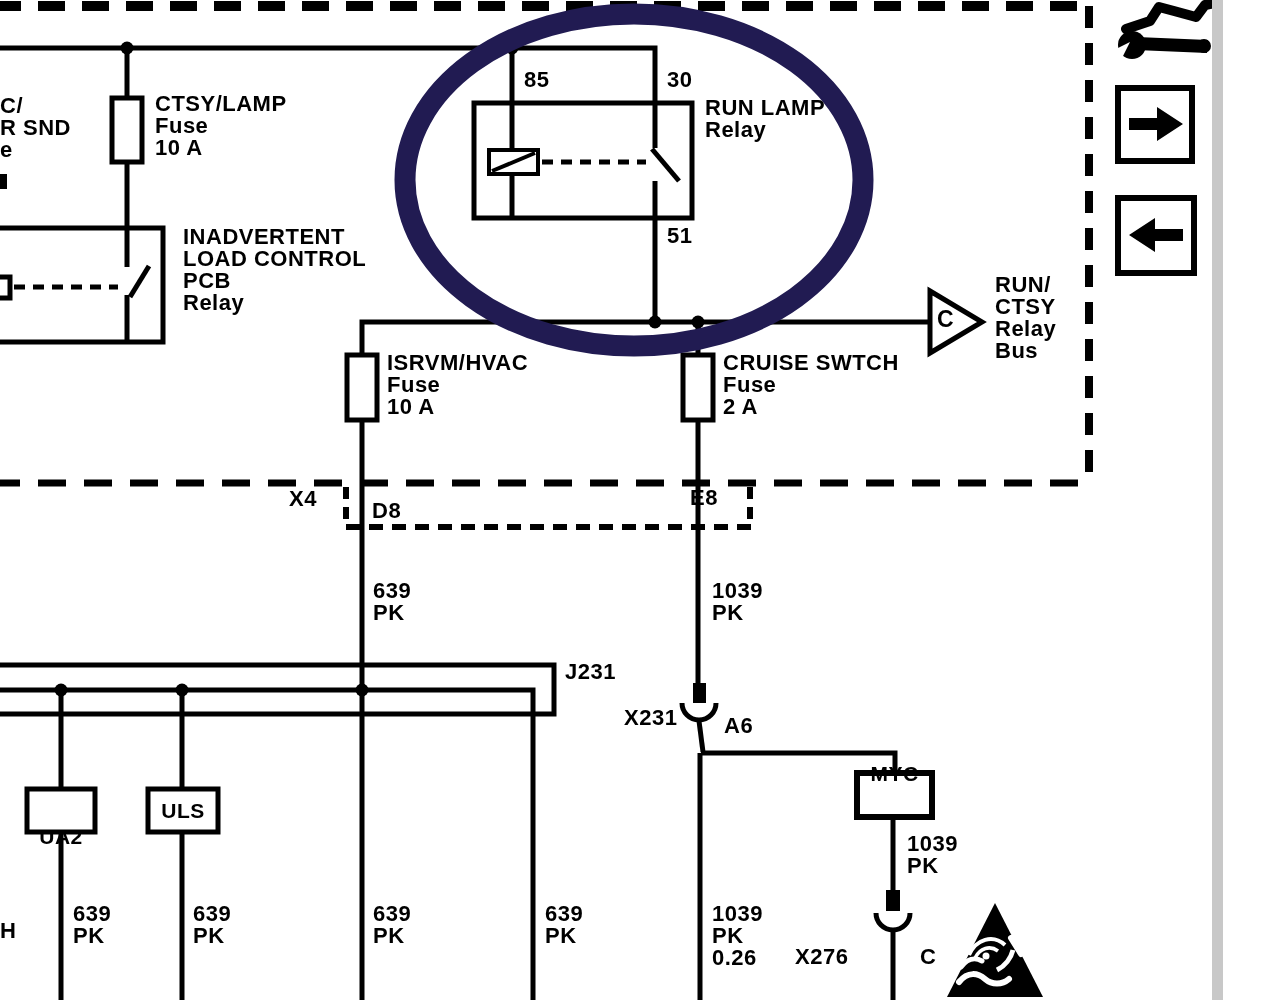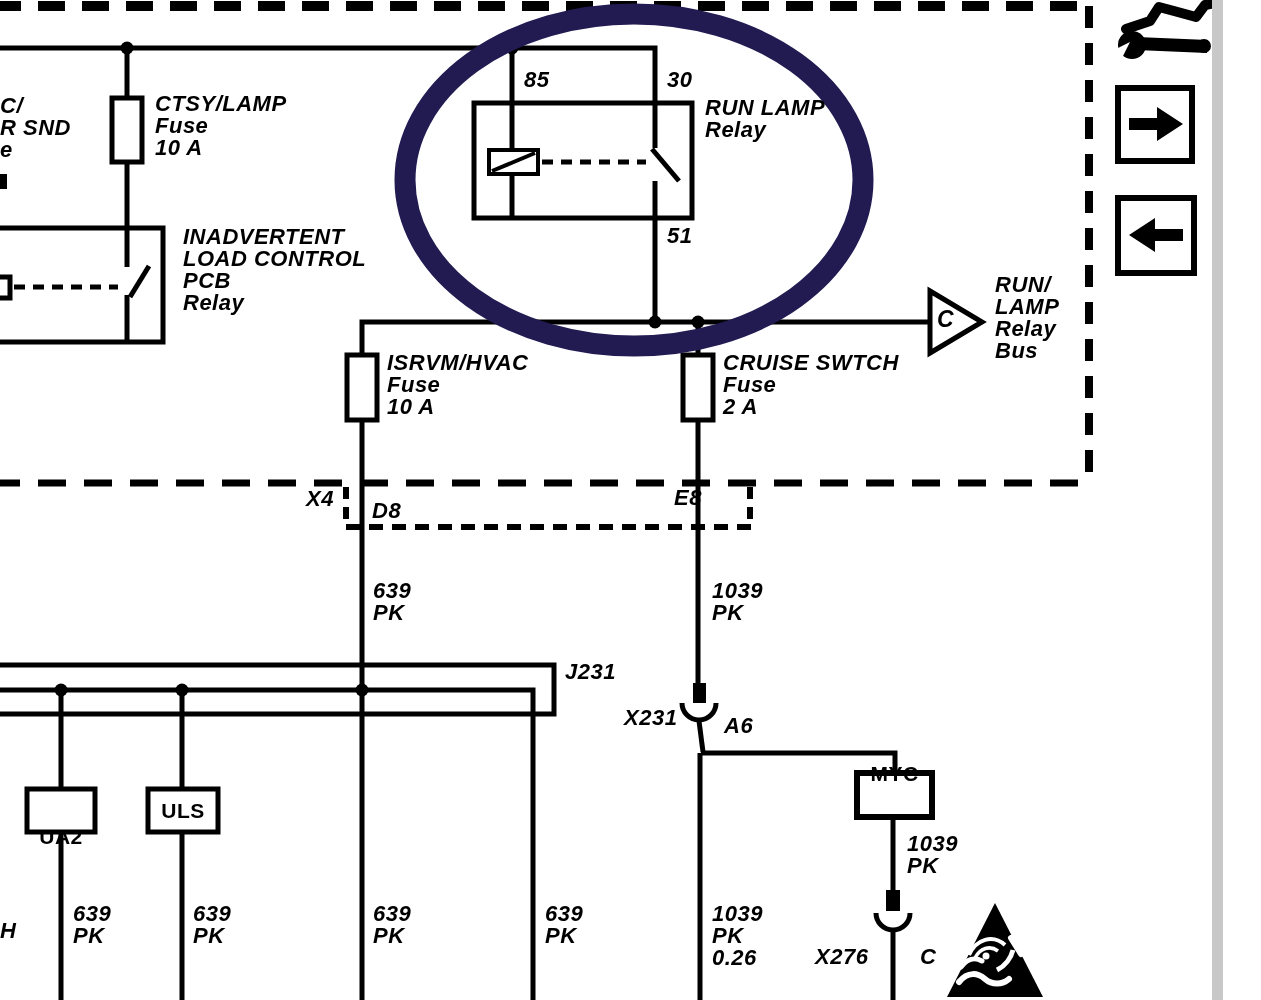--- a/index.html
+++ b/index.html
@@ -3,21 +3,21 @@
 <meta charset="utf-8">
 <style>
   html,body{margin:0;padding:0;background:#fff;}
   #stage{
     position:relative;width:1261px;height:1000px;background:#fff;
     overflow:hidden;font-family:"Liberation Sans",sans-serif;
   }
   #linework{position:absolute;left:0;top:0;}
   .lbl{
     position:absolute;font-weight:bold;font-size:22px;line-height:22px;
-    letter-spacing:.5px;color:#000;white-space:nowrap;font-style:italic;
+    letter-spacing:.5px;color:#000;white-space:nowrap;
   }
   .boxlbl{
     position:absolute;display:flex;align-items:center;justify-content:center;
     font-weight:bold;font-size:21px;letter-spacing:.5px;color:#000;
   }
   .navbtn{
     position:absolute;background:#fff;border:6px solid #000;
     display:flex;align-items:center;justify-content:center;
   }
   #scrollbar{
@@ -161,28 +161,28 @@
 
   <div class="lbl" style="left:723px;top:352px">
     <div>CRUISE SWTCH</div>
     <div>Fuse</div>
     <div>2 A</div>
   </div>
 
   <div class="lbl" style="left:937px;top:308px;font-size:23px">C</div>
   <div class="lbl" style="left:995px;top:274px">
     <div>RUN/</div>
-    <div>LAMP</div>
+    <div>CTSY</div>
     <div>Relay</div>
     <div>Bus</div>
   </div>
 
-  <div class="lbl" style="left:306px;top:488px">X4</div>
+  <div class="lbl" style="left:289px;top:488px">X4</div>
   <div class="lbl" style="left:372px;top:500px">D8</div>
-  <div class="lbl" style="left:674px;top:487px">E8</div>
+  <div class="lbl" style="left:690px;top:487px">E8</div>
 
   <div class="lbl" style="left:373px;top:580px">
     <div>639</div>
     <div>PK</div>
   </div>
   <div class="lbl" style="left:712px;top:580px">
     <div>1039</div>
     <div>PK</div>
   </div>
 
@@ -217,21 +217,21 @@
     <div>639</div>
     <div>PK</div>
   </div>
 
   <div class="lbl" style="left:712px;top:903px">
     <div>1039</div>
     <div>PK</div>
     <div>0.26</div>
   </div>
 
-  <div class="lbl" style="left:815px;top:946px">X276</div>
+  <div class="lbl" style="left:795px;top:946px">X276</div>
   <div class="lbl" style="left:920px;top:946px">C</div>
 
   <div id="wrench" style="left:1098px;top:0px">
     <svg width="125" height="62" viewBox="0 0 125 62">
       <path d="M28,29 L52,21 L61,7 L76,11 L98,17 L107,5 L121,2" fill="none" stroke="#000" stroke-width="10" stroke-linejoin="round" stroke-linecap="round"></path>
       <circle cx="34" cy="45" r="14" fill="#000"></circle>
       <polygon points="12,52 32,42 22,62" fill="#fff"></polygon>
       <polygon points="39,37 110,40 109,53 38,50" fill="#000"></polygon>
       <circle cx="106" cy="46" r="7" fill="#000"></circle>
     </svg>

